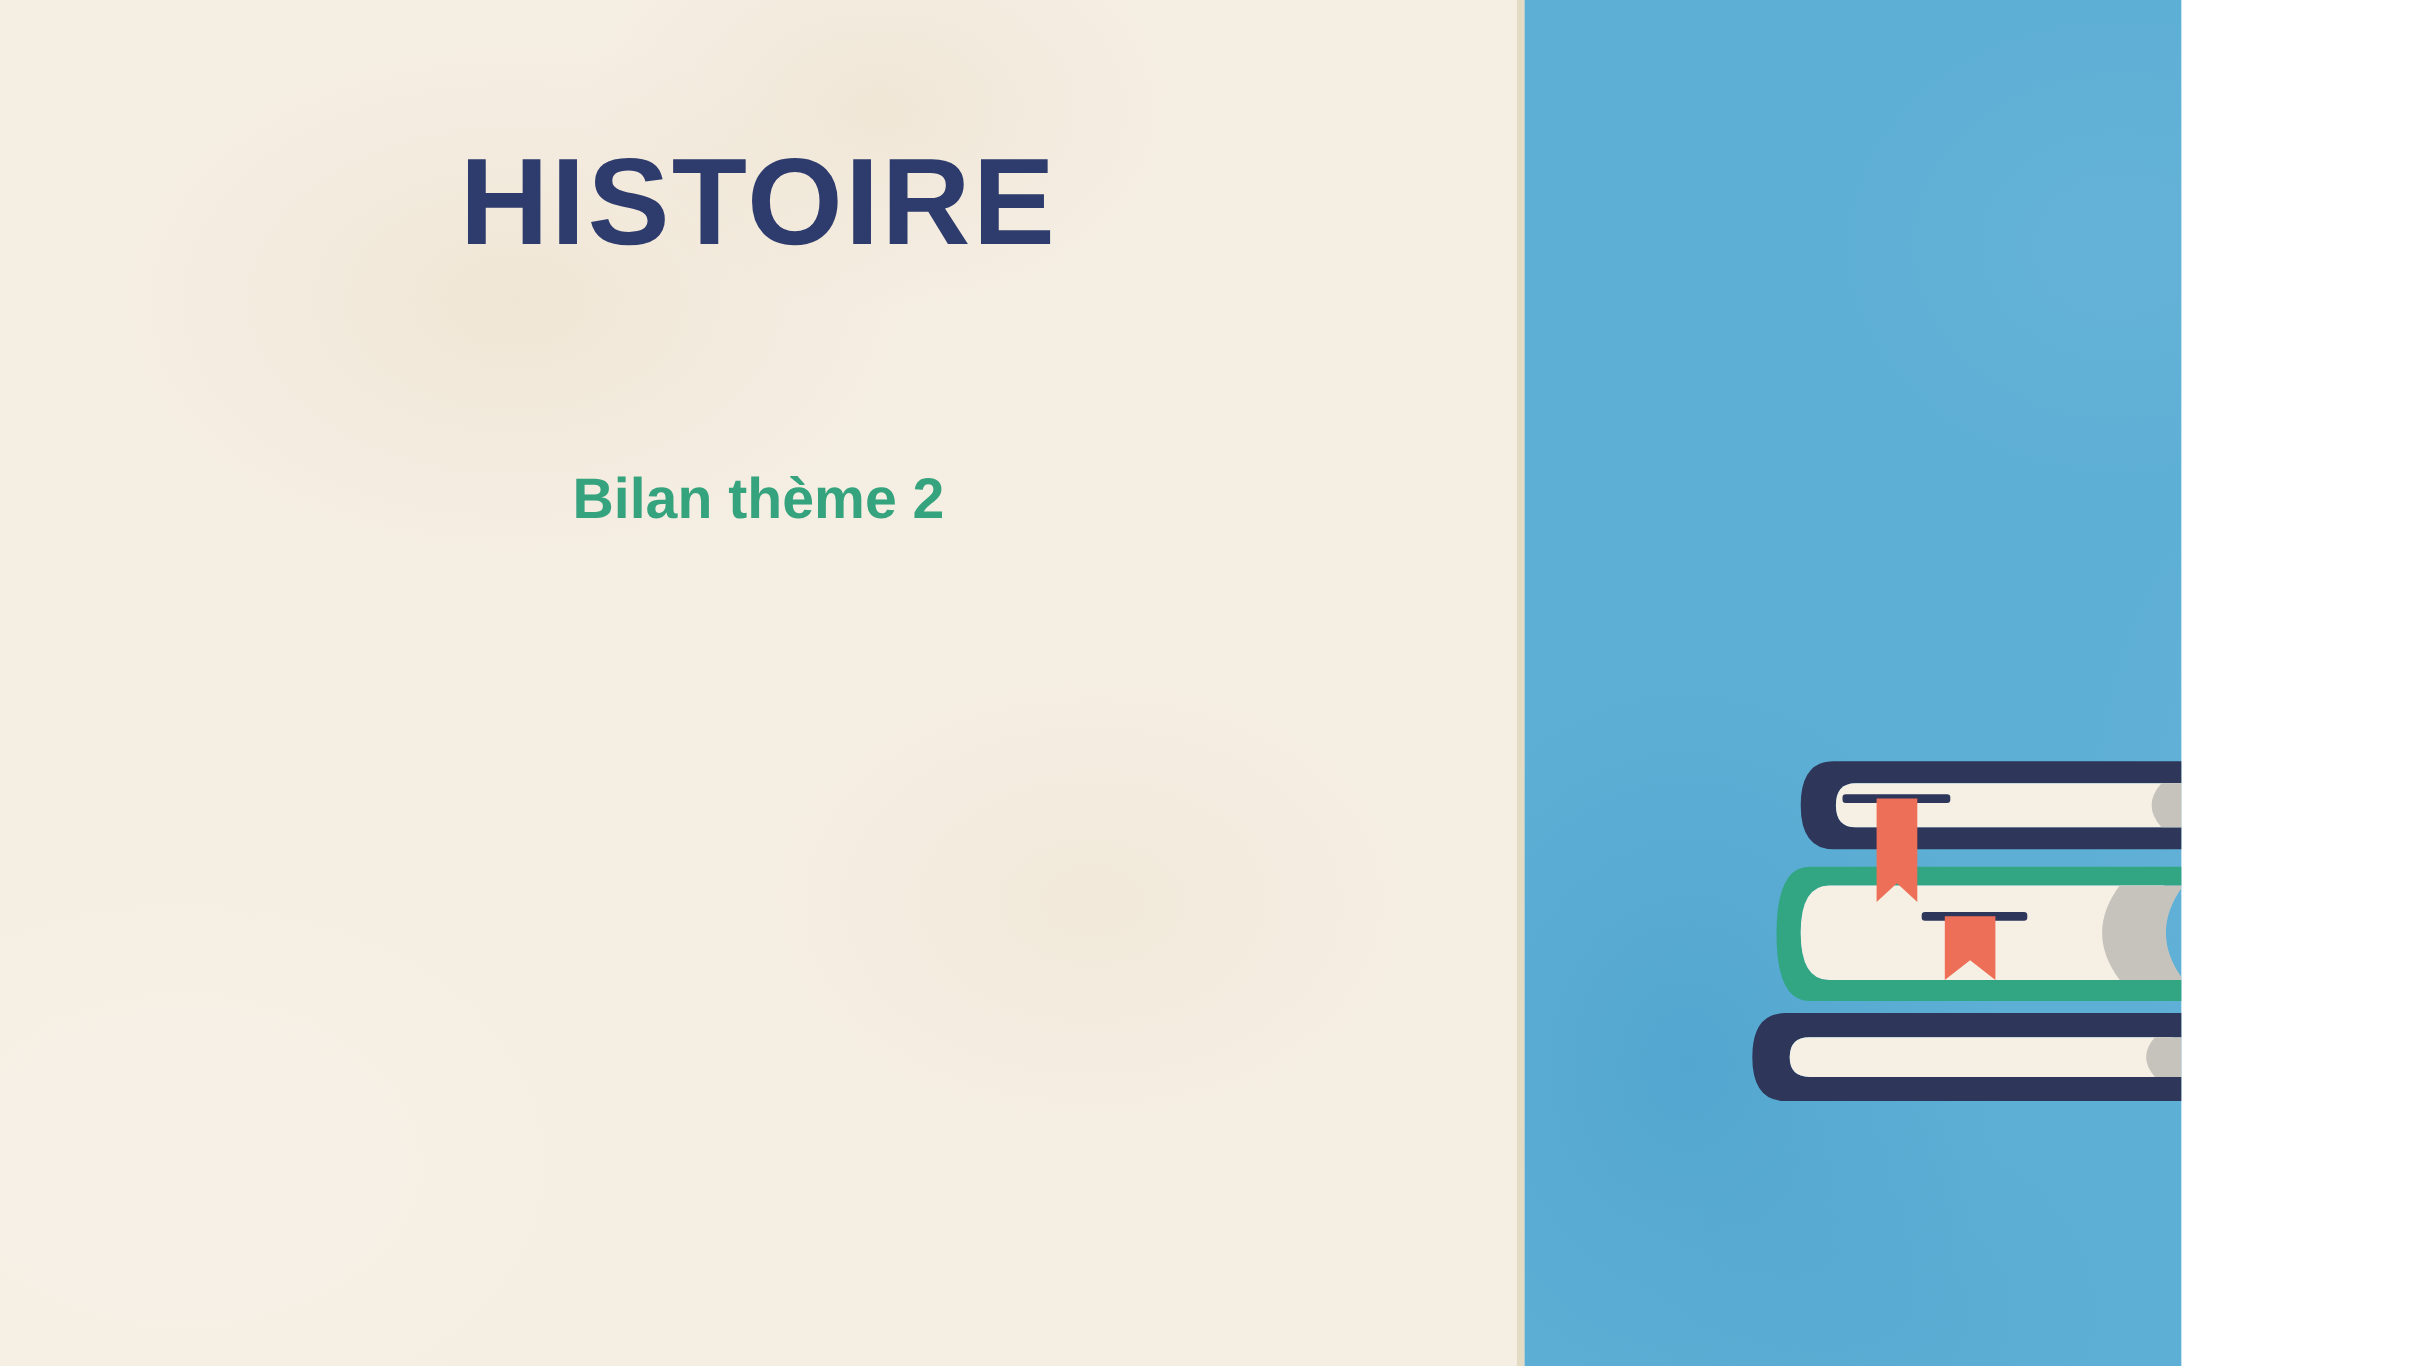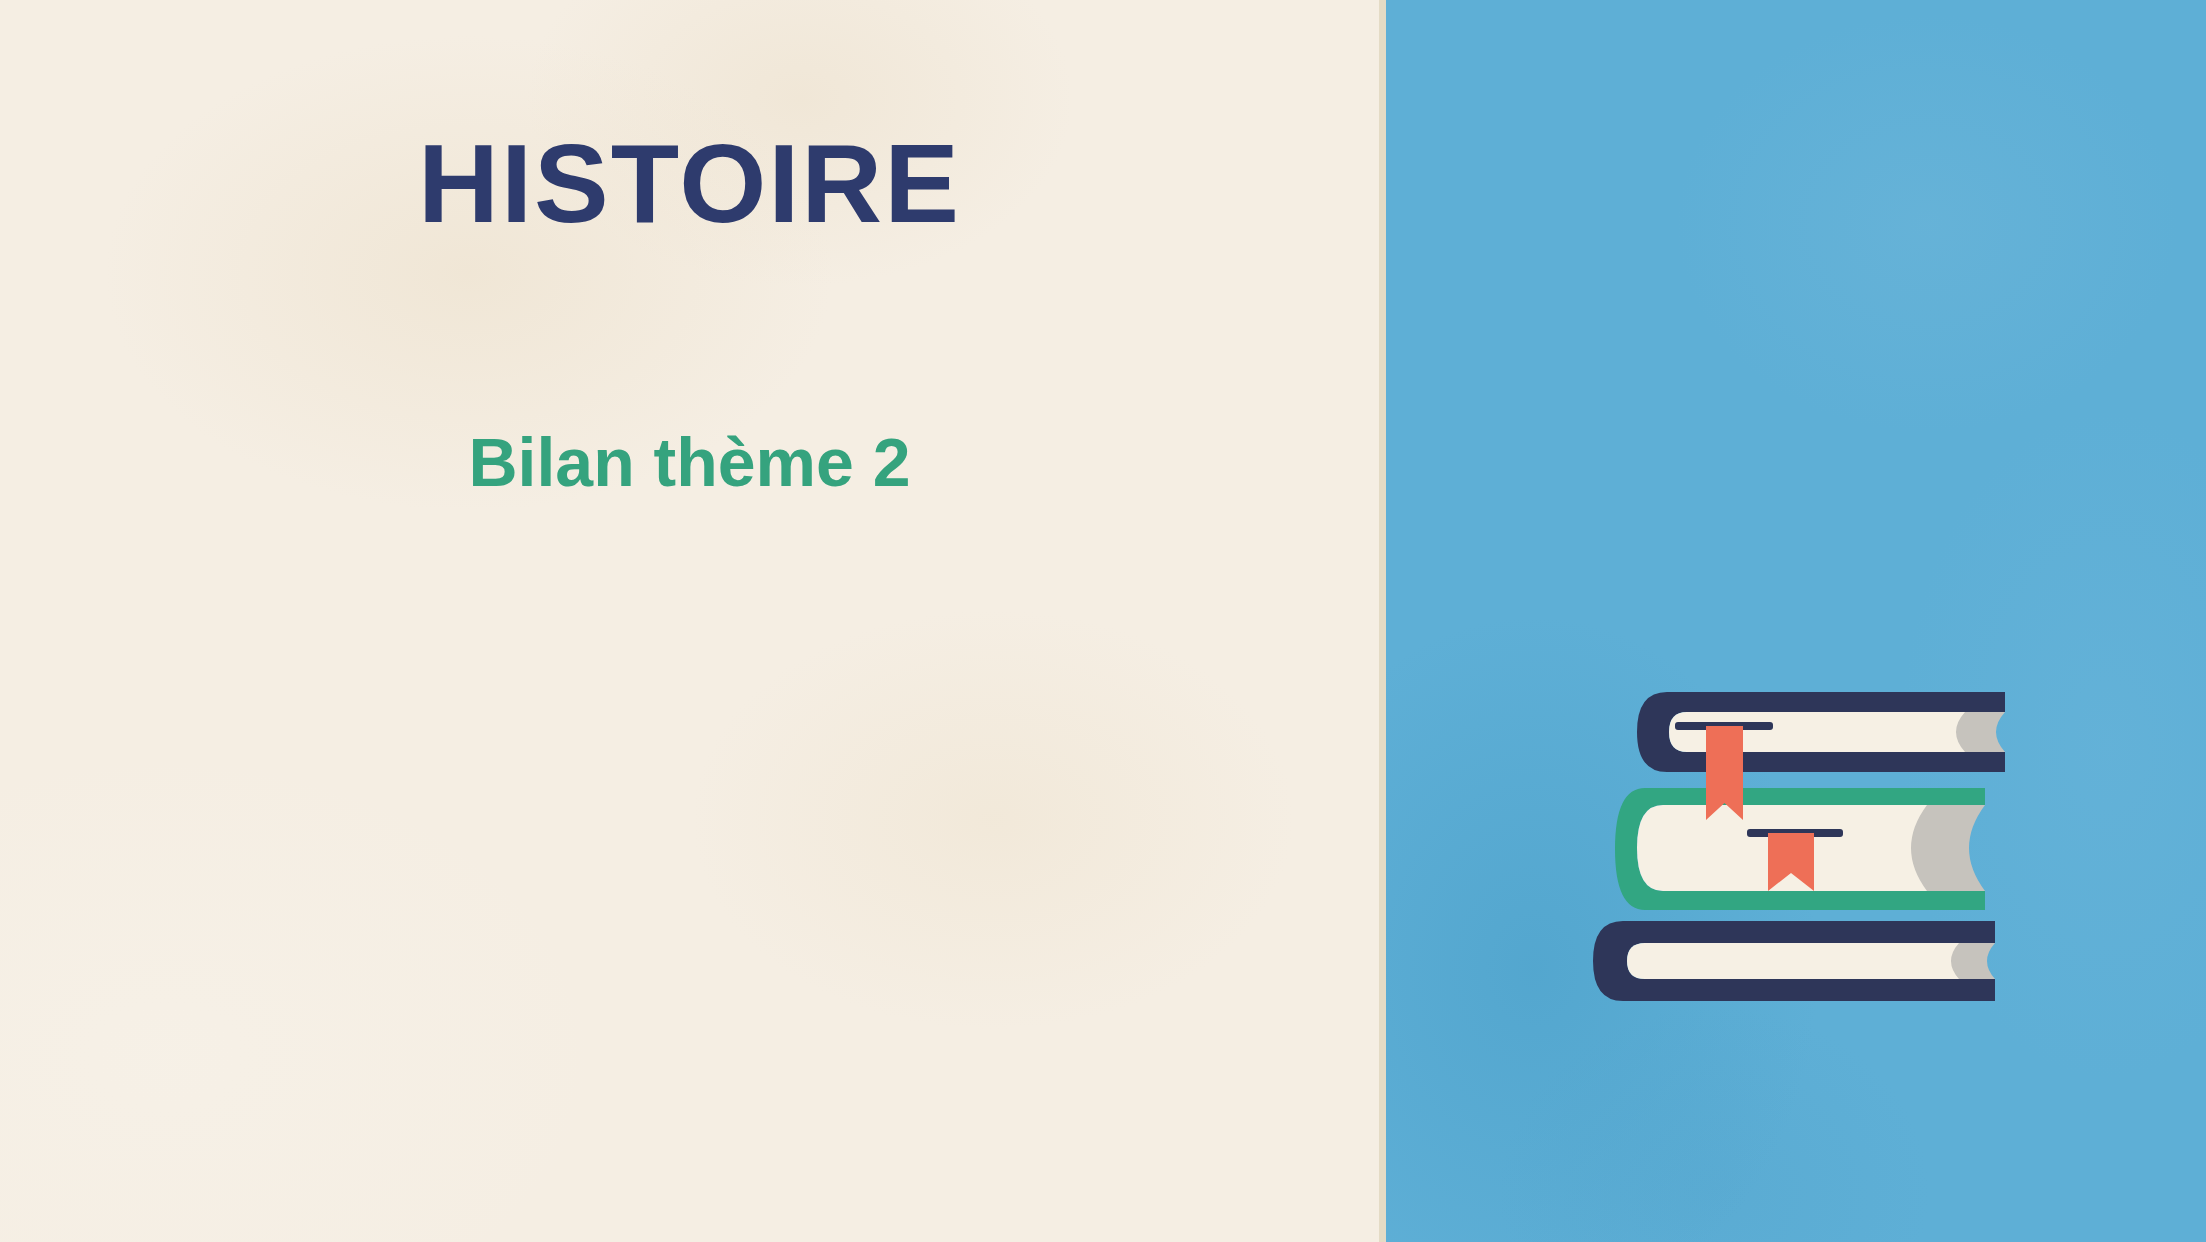--- a/index.html
+++ b/index.html
@@ -6,24 +6,25 @@
     margin: 0;
     padding: 0;
     background: #ffffff;
   }
   body {
     font-family: "Liberation Sans", sans-serif;
   }
 
   #slide {
     position: relative;
-    width: 2206px;
+    width: 1940px;
     height: 1242px;
     overflow: hidden;
     background: #F7F0E6;
+    padding-left: 43px;
   }
 
   
   .left-panel {
     position: absolute;
     left: 0;
     top: 0;
     width: 1379px;
     height: 1242px;
     background: #F5EEE3;
@@ -87,21 +88,21 @@
     line-height: 1;
   }
 
   .subtitle-green {
     position: absolute;
     left: 0;
     top: 428px;
     width: 1379px;
     text-align: center;
     color: #35A37E;
-    font-size: 68px;
+    font-size: 52px;
     font-weight: bold;
     letter-spacing: 0px;
     line-height: 1;
   }
 
   .body-block {
     position: absolute;
     left: 0;
     top: 678px;
     width: 1379px;

